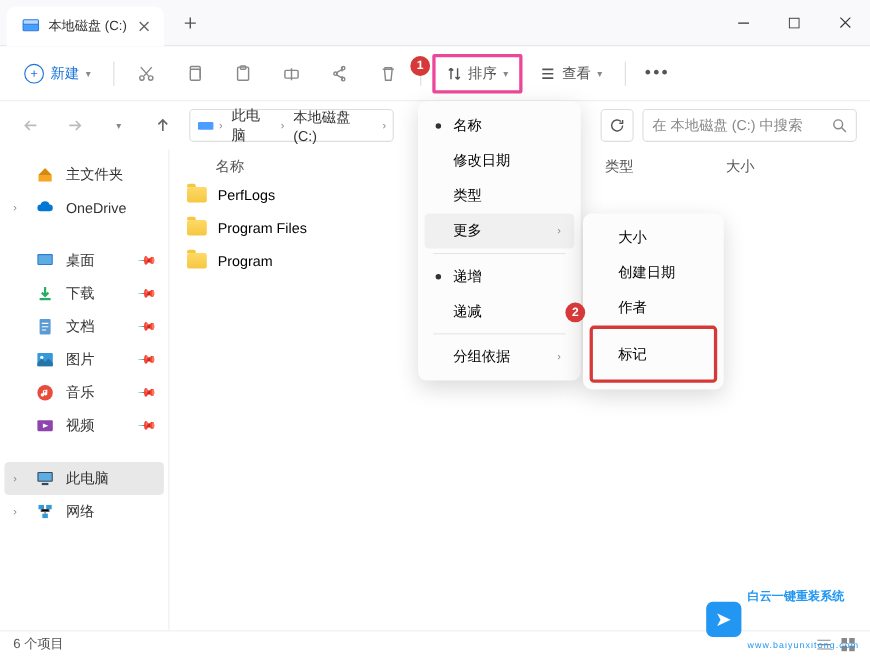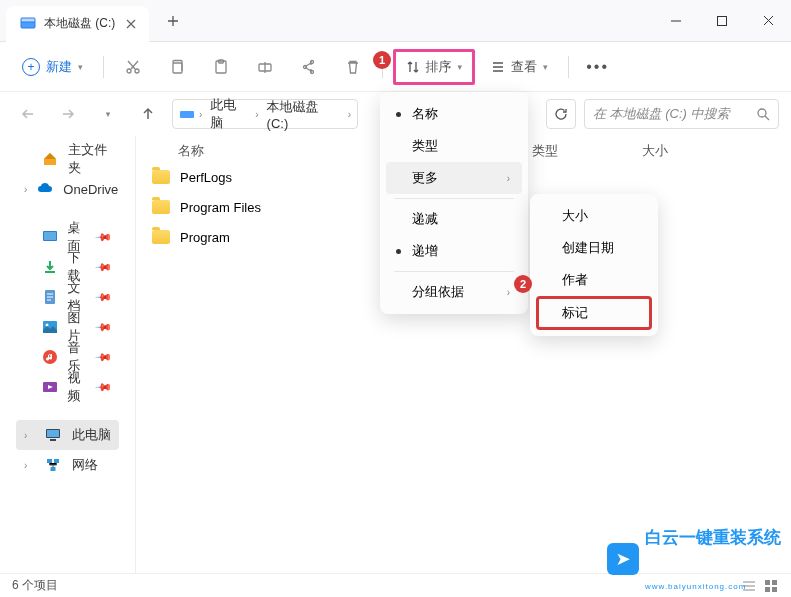--- a/index.html
+++ b/index.html
@@ -22,25 +22,25 @@
     .new-btn .circle { width: 18px; height: 18px; border: 1.5px solid #1a73d8; border-radius: 50%; display: flex; align-items: center; justify-content: center; font-size: 12px; }
     .sort-highlight { border: 3px solid #ec4899; border-radius: 2px; }
     
     .navbar { height: 44px; display: flex; align-items: center; padding: 0 12px; gap: 8px; }
     .nav-arrow { width: 32px; height: 32px; display: flex; align-items: center; justify-content: center; color: #888; cursor: pointer; }
     .nav-arrow.disabled { color: #ccc; }
     .breadcrumb { flex: 1; height: 30px; border: 1px solid #ddd; border-radius: 4px; display: flex; align-items: center; padding: 0 6px; font-size: 13px; gap: 4px; max-width: 200px; }
     .bc-item { padding: 0 4px; cursor: pointer; color: #333; }
     .bc-sep { color: #888; font-size: 10px; }
     .refresh-btn { width: 30px; height: 30px; border: 1px solid #ddd; border-radius: 4px; display: flex; align-items: center; justify-content: center; cursor: pointer; margin-left: auto; }
-    .search-box { width: 195px; height: 30px; border: 1px solid #ddd; border-radius: 4px; display: flex; align-items: center; padding: 0 8px; color: #888; font-size: 13px; font-style: italic; }
+    .search-box { width: 195px; height: 30px; border: 1px solid #ddd; border-radius: 4px; display: flex; align-items: center; padding: 0 8px; color: #888; font-size: 13px; }
     .search-icn { margin-left: auto; }
     
     .content { display: flex; height: calc(100% - 160px); }
-    .sidebar { width: 136px; padding: 8px 16px; border-right: 1px solid #eee; overflow-y: auto; }
+    .sidebar { width: 154px; padding: 8px 4px; border-right: 1px solid #eee; overflow-y: auto; }
     .sb-item { display: flex; align-items: center; height: 30px; padding: 0 8px; gap: 10px; font-size: 13px; cursor: pointer; color: #333; border-radius: 4px; }
     .sb-item.selected { background: #e8e8e8; }
     .sb-chev { width: 10px; color: #888; font-size: 10px; }
     .sb-icon { width: 18px; height: 18px; display: flex; align-items: center; justify-content: center; }
     .sb-spacer { height: 18px; }
     .pin { margin-left: auto; color: #888; font-size: 11px; transform: rotate(45deg); }
     
     .main { flex: 1; position: relative; }
     .column-headers { display: flex; height: 30px; align-items: center; padding: 0 16px; font-size: 13px; color: #555; }
     .col-name { width: 380px; padding-left: 26px; }
@@ -49,35 +49,35 @@
     .file-list { padding: 4px 10px; }
     .file-row { display: flex; height: 30px; padding: 0 6px; gap: 10px; font-size: 13px; cursor: pointer; border-radius: 3px; }
     .folder-icon { width: 18px; height: 14px; background: linear-gradient(#ffd968, #f5c842); border-radius: 2px; position: relative; }
     .folder-icon::before { content: ''; position: absolute; top: -3px; left: 0; width: 8px; height: 3px; background: #f5c842; border-radius: 2px 2px 0 0; }
     
     .context-menu { position: absolute; background: #fcfcfc; border-radius: 8px; box-shadow: 0 6px 20px rgba(0,0,0,0.15); padding: 6px; font-size: 13px; z-index: 100; }
     .menu1 { left: 380px; top: 92px; width: 148px; }
     .menu2 { left: 530px; top: 194px; width: 128px; }
     .cm-item { display: flex; align-items: center; height: 32px; padding: 0 12px 0 26px; cursor: pointer; border-radius: 4px; position: relative; }
     .cm-item.hover { background: #f0f0f0; }
-    .cm-item.hl { border: 3px solid #d63939; padding: 0 9px 0 23px; height: 34px; align-items: center; }
+    .cm-item.hl { border: 3px solid #d63939; padding: 0 9px 0 23px; height: 52px; align-items: center; }
     .cm-dot { width: 5px; height: 5px; background: #333; border-radius: 50%; position: absolute; left: 10px; }
     .cm-arrow { margin-left: auto; font-size: 10px; color: #888; }
     .cm-sep { height: 1px; background: #e5e5e5; margin: 4px 8px; }
     
     .badge { position: absolute; width: 18px; height: 18px; background: #d63939; color: #fff; border-radius: 50%; display: flex; align-items: center; justify-content: center; font-size: 11px; font-weight: bold; z-index: 200; }
     .badge1 { left: 373px; top: 51px; }
     .badge2 { left: 514px; top: 275px; }
     
     .statusbar { position: absolute; bottom: 0; left: 0; width: 100%; height: 24px; display: flex; align-items: center; padding: 0 12px; font-size: 12px; color: #555; border-top: 1px solid #eee; }
     .view-icons { margin-left: auto; display: flex; gap: 6px; }
     
     .watermark { position: absolute; right: 10px; bottom: 6px; display: flex; align-items: center; gap: 6px; z-index: 50; }
     .wm-icon { width: 32px; height: 32px; background: #2196f3; border-radius: 6px; display: flex; align-items: center; justify-content: center; color: #fff; font-size: 18px; }
-    .wm-text { color: #2196f3; font-size: 17px; font-weight: bold; }
+    .wm-text { color: #2196f3; font-size: 11px; font-weight: bold; }
     .wm-sub { font-size: 8px; color: #2196f3; letter-spacing: 1px; margin-top: 33px; }
     
     svg { display: block; }
   </style>
 </head>
 <body>
 
 <div class="titlebar">
   <div class="tab">
     <span class="tab-icon">
@@ -367,33 +367,36 @@
     </div>
   </div>
 </div>
 
 <div class="context-menu menu1">
   <div class="cm-item">
       <span class="cm-dot"></span>
       <span>名称</span>
     </div>
   <div class="cm-item">
+      <span>修改日期</span>
+    </div>
+  <div class="cm-item">
       <span>类型</span>
     </div>
   <div class="cm-item hover">
       <span>更多</span>
       <span class="cm-arrow">›</span>
     </div>
   <div class="cm-sep"></div>
   <div class="cm-item">
-      <span>递减</span>
-    </div>
-  <div class="cm-item">
       <span class="cm-dot"></span>
       <span>递增</span>
+    </div>
+  <div class="cm-item">
+      <span>递减</span>
     </div>
   <div class="cm-sep"></div>
   <div class="cm-item">
       <span>分组依据</span>
       <span class="cm-arrow">›</span>
     </div>
 </div>
 
 <div class="context-menu menu2">
   <div class="cm-item">

